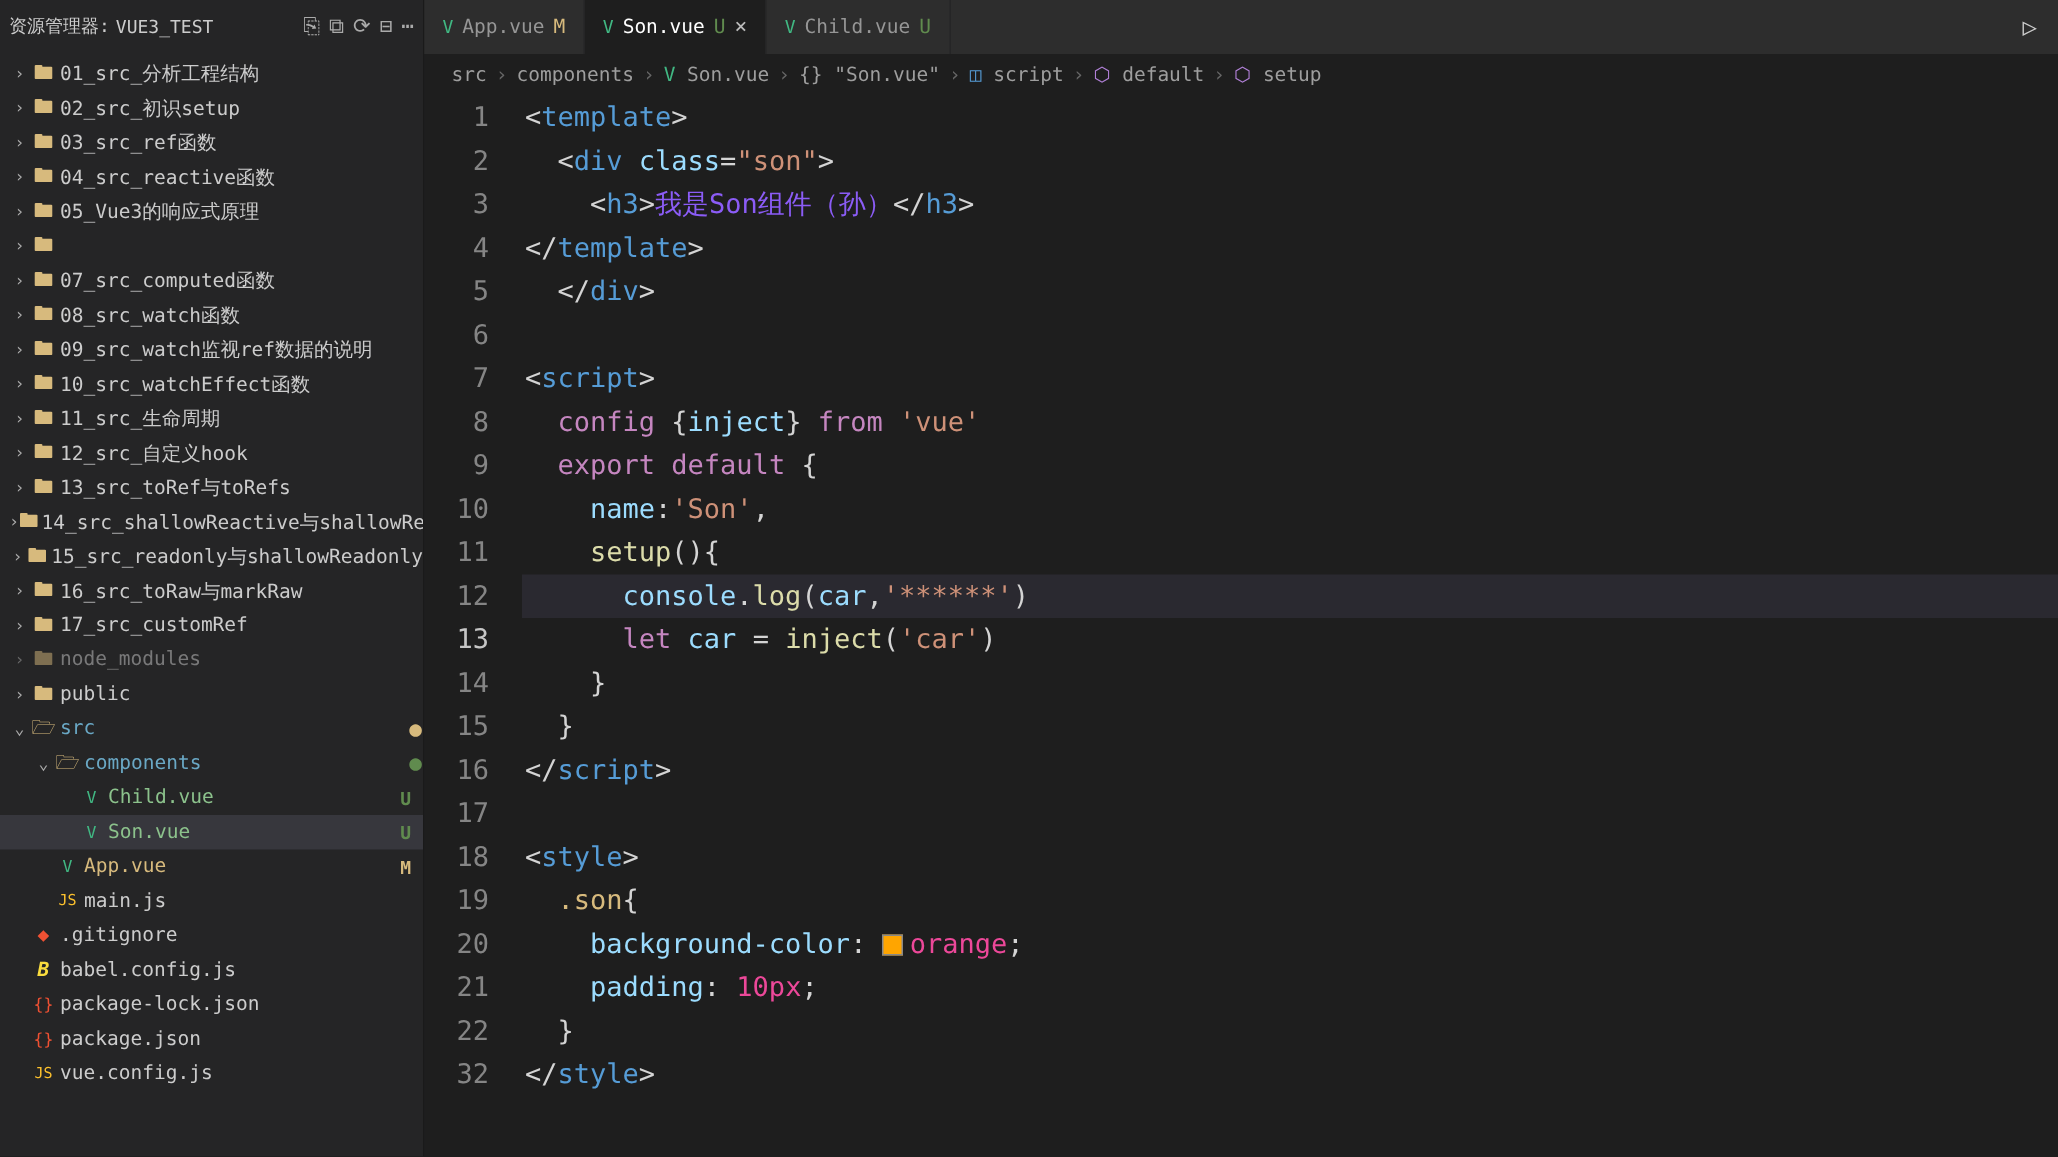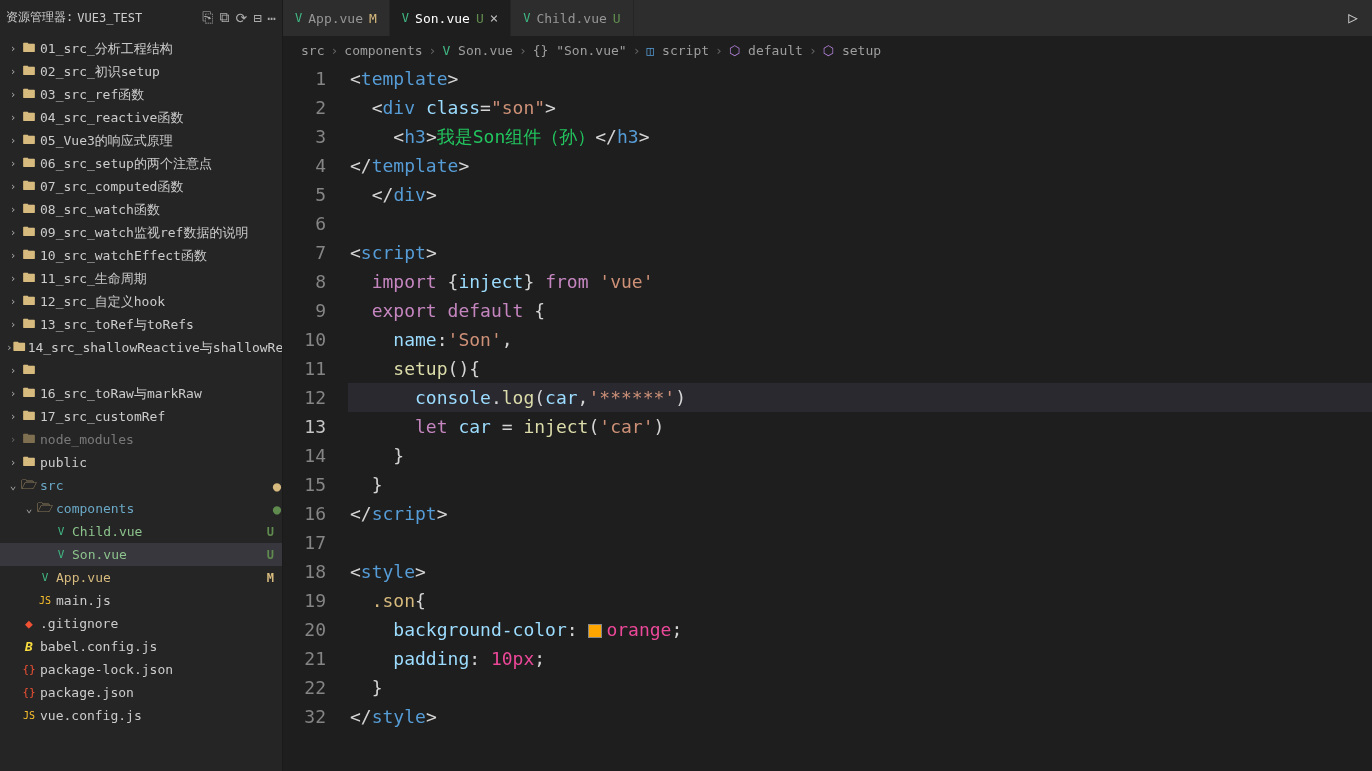--- a/index.html
+++ b/index.html
@@ -93,21 +93,21 @@
 .t-attr{color:#9cdcfe;}
 .t-str{color:#ce9178;}
 .t-key{color:#c586c0;}
 .t-func{color:#dcdcaa;}
 .t-punc{color:#d4d4d4;}
 .t-var{color:#9cdcfe;}
 .t-prop{color:#9cdcfe;}
 .t-sel{color:#d7ba7d;}
 .t-cssprop{color:#9cdcfe;}
 .t-cssval{color:#ec4899;}
-.t-white{color:#22c55e;}
+.t-white{color:#8b5cf6;}
 .colorbox{display:inline-block;width:14px;height:14px;background:orange;vertical-align:middle;border:1px solid #888;margin-right:4px;}
 .play{ position:absolute; right:14px; top:8px; color:#ccc; font-size:16px;}
 </style>
 </head>
 <body>
 
 <div class="sidebar">
   <div class="sidebar-header">
     <div class="sidebar-title">
       <span>资源管理器:</span>
@@ -143,21 +143,20 @@
         <span class="tree-label">04_src_reactive函数</span>
       </div>
       <div class="tree-item" style="padding-left: 6px;">
         <span class="chev">›</span>
         <span class="icon folder">🖿</span>
         <span class="tree-label">05_Vue3的响应式原理</span>
       </div>
       <div class="tree-item" style="padding-left: 6px;">
         <span class="chev">›</span>
         <span class="icon folder">🖿</span>
-        <span class="tree-label">06_src_setup的两个注意点</span>
       </div>
       <div class="tree-item" style="padding-left: 6px;">
         <span class="chev">›</span>
         <span class="icon folder">🖿</span>
         <span class="tree-label">07_src_computed函数</span>
       </div>
       <div class="tree-item" style="padding-left: 6px;">
         <span class="chev">›</span>
         <span class="icon folder">🖿</span>
         <span class="tree-label">08_src_watch函数</span>
@@ -188,20 +187,21 @@
         <span class="tree-label">13_src_toRef与toRefs</span>
       </div>
       <div class="tree-item" style="padding-left: 6px;">
         <span class="chev">›</span>
         <span class="icon folder">🖿</span>
         <span class="tree-label">14_src_shallowReactive与shallowRef</span>
       </div>
       <div class="tree-item" style="padding-left: 6px;">
         <span class="chev">›</span>
         <span class="icon folder">🖿</span>
+        <span class="tree-label">15_src_readonly与shallowReadonly</span>
       </div>
       <div class="tree-item" style="padding-left: 6px;">
         <span class="chev">›</span>
         <span class="icon folder">🖿</span>
         <span class="tree-label">16_src_toRaw与markRaw</span>
       </div>
       <div class="tree-item" style="padding-left: 6px;">
         <span class="chev">›</span>
         <span class="icon folder">🖿</span>
         <span class="tree-label">17_src_customRef</span>
@@ -341,21 +341,21 @@
         <div class="line">32</div>
       </div>
     <div class="code" id="code">
         <div class="line"><span class="t-punc">&lt;</span><span class="t-tag">template</span><span class="t-punc">&gt;</span></div>
         <div class="line">  <span class="t-punc">&lt;</span><span class="t-tag">div</span> <span class="t-attr">class</span><span class="t-punc">=</span><span class="t-str">"son"</span><span class="t-punc">&gt;</span></div>
         <div class="line">    <span class="t-punc">&lt;</span><span class="t-tag">h3</span><span class="t-punc">&gt;</span><span class="t-white">我是Son组件（孙）</span><span class="t-punc">&lt;/</span><span class="t-tag">h3</span><span class="t-punc">&gt;</span></div>
         <div class="line"><span class="t-punc">&lt;/</span><span class="t-tag">template</span><span class="t-punc">&gt;</span></div>
         <div class="line">  <span class="t-punc">&lt;/</span><span class="t-tag">div</span><span class="t-punc">&gt;</span></div>
         <div class="line"></div>
         <div class="line"><span class="t-punc">&lt;</span><span class="t-tag">script</span><span class="t-punc">&gt;</span></div>
-        <div class="line">  <span class="t-key">import</span> <span class="t-punc">{</span><span class="t-var">inject</span><span class="t-punc">}</span> <span class="t-key">from</span> <span class="t-str">'vue'</span></div>
+        <div class="line">  <span class="t-key">config</span> <span class="t-punc">{</span><span class="t-var">inject</span><span class="t-punc">}</span> <span class="t-key">from</span> <span class="t-str">'vue'</span></div>
         <div class="line">  <span class="t-key">export</span> <span class="t-key">default</span> <span class="t-punc">{</span></div>
         <div class="line">    <span class="t-prop">name</span><span class="t-punc">:</span><span class="t-str">'Son'</span><span class="t-punc">,</span></div>
         <div class="line">    <span class="t-func">setup</span><span class="t-punc">(){</span></div>
         <div class="line hl">      <span class="t-var">console</span><span class="t-punc">.</span><span class="t-func">log</span><span class="t-punc">(</span><span class="t-var">car</span><span class="t-punc">,</span><span class="t-str">'******'</span><span class="t-punc">)</span></div>
         <div class="line">      <span class="t-key">let</span> <span class="t-var">car</span> <span class="t-punc">=</span> <span class="t-func">inject</span><span class="t-punc">(</span><span class="t-str">'car'</span><span class="t-punc">)</span></div>
         <div class="line">    <span class="t-punc">}</span></div>
         <div class="line">  <span class="t-punc">}</span></div>
         <div class="line"><span class="t-punc">&lt;/</span><span class="t-tag">script</span><span class="t-punc">&gt;</span></div>
         <div class="line"></div>
         <div class="line"><span class="t-punc">&lt;</span><span class="t-tag">style</span><span class="t-punc">&gt;</span></div>

